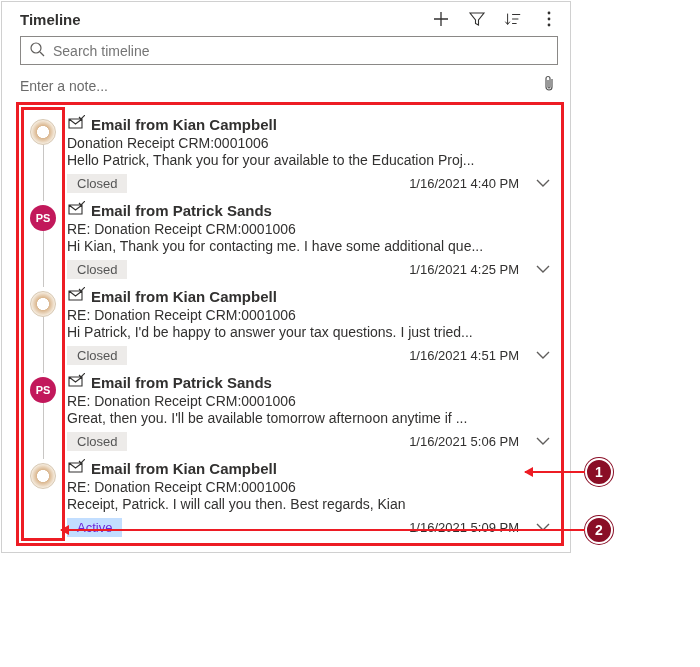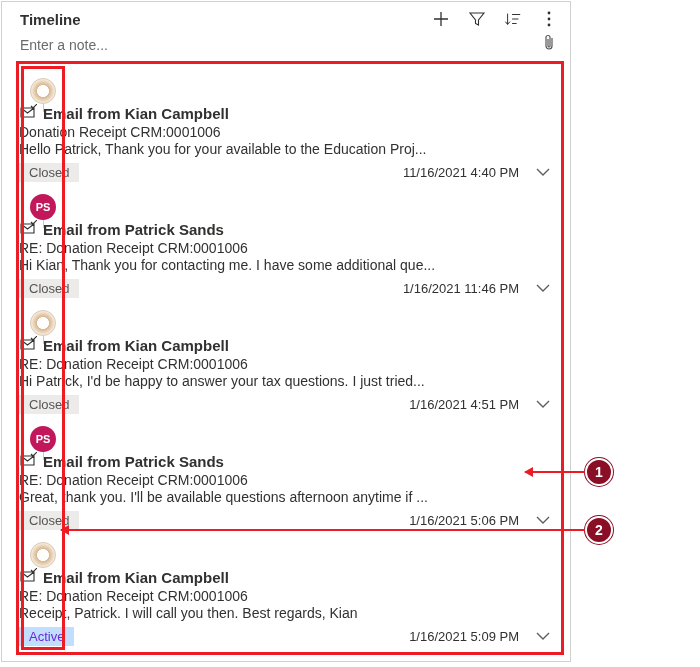--- a/index.html
+++ b/index.html
@@ -81,21 +81,20 @@
     bottom: 2px;
     width: 44px;
     border: 3px solid #ed1c24;
     pointer-events: none;
     z-index: 5;
   }
   .item {
     display: flex;
     padding: 6px 6px 2px 0;
     position: relative;
-    flex-direction: column;
   }
   .avatar-col {
     width: 48px;
     display: flex;
     justify-content: center;
     padding-top: 4px;
     position: relative;
     flex-shrink: 0;
   }
   .avatar {
@@ -233,20 +232,31 @@
       <span class="hicon">
         <svg width="6" height="18" viewBox="0 0 6 18">
             <circle cx="3" cy="3" r="1.4" fill="#323130"></circle>
             <circle cx="3" cy="9" r="1.4" fill="#323130"></circle>
             <circle cx="3" cy="15" r="1.4" fill="#323130"></circle>
           </svg>
       </span>
     </div>
   </div>
 
+  <div class="search-wrap">
+    <div class="search-box">
+      <span>
+        <svg width="16" height="16" viewBox="0 0 16 16">
+            <circle cx="7" cy="7" r="5" stroke="#605E5C" stroke-width="1.2" fill="none"></circle>
+            <path d="M11 11l4 4" stroke="#605E5C" stroke-width="1.2"></path>
+          </svg>
+      </span>
+      <input type="text" placeholder="Search timeline" style="">
+    </div>
+  </div>
 
   <div class="note-row">
     <div class="note-text">Enter a note...</div>
     <span class="attach-icon">
       <svg width="14" height="18" viewBox="0 0 14 18">
           <path d="M10 4v8a3 3 0 11-6 0V3.5a2 2 0 114 0V12a1 1 0 11-2 0V5" stroke="#555" stroke-width="1.2" fill="none"></path>
         </svg>
     </span>
   </div>
 
@@ -263,21 +273,21 @@
               <span class="email-icon"><svg width="18" height="16" viewBox="0 0 18 16">
                   <path d="M2 4h13v9H2z M2 4l6.5 5L15 4 M12 2l2 2l4-4" stroke="#323130" stroke-width="1.1" fill="none"></path>
                 </svg></span>
               <span class="item-title">Email from Kian Campbell</span>
             </div>
             <div class="subject">Donation Receipt CRM:0001006</div>
             <div class="preview">Hello Patrick,   Thank you for your available to the Education Proj...</div>
             <div class="footer-row">
               <span class="status">Closed</span>
               <span class="spacer"></span>
-              <span class="timestamp">11/16/2021 4:40 PM</span>
+              <span class="timestamp">1/16/2021 4:40 PM</span>
               <span class="chev"><svg width="16" height="12" viewBox="0 0 16 12">
                   <path d="M2 3l6 6 6-6" stroke="#605E5C" stroke-width="1.4" fill="none"></path>
                 </svg></span>
             </div>
           </div>
         </div>
         <div class="item">
           <div class="avatar-col">
             <div class="avatar ps">PS</div>
             <div class="vline down"></div>
@@ -287,21 +297,21 @@
               <span class="email-icon"><svg width="18" height="16" viewBox="0 0 18 16">
                   <path d="M2 4h13v9H2z M2 4l6.5 5L15 4 M12 2l2 2l4-4" stroke="#323130" stroke-width="1.1" fill="none"></path>
                 </svg></span>
               <span class="item-title">Email from Patrick Sands</span>
             </div>
             <div class="subject">RE: Donation Receipt CRM:0001006</div>
             <div class="preview">Hi Kian, Thank you for contacting me. I have some additional que...</div>
             <div class="footer-row">
               <span class="status">Closed</span>
               <span class="spacer"></span>
-              <span class="timestamp">1/16/2021 11:46 PM</span>
+              <span class="timestamp">1/16/2021 4:25 PM</span>
               <span class="chev"><svg width="16" height="12" viewBox="0 0 16 12">
                   <path d="M2 3l6 6 6-6" stroke="#605E5C" stroke-width="1.4" fill="none"></path>
                 </svg></span>
             </div>
           </div>
         </div>
         <div class="item">
           <div class="avatar-col">
             <div class="avatar kc"></div>
             <div class="vline down"></div>
@@ -331,21 +341,21 @@
             <div class="vline down"></div>
           </div>
           <div class="content">
             <div class="title-row">
               <span class="email-icon"><svg width="18" height="16" viewBox="0 0 18 16">
                   <path d="M2 4h13v9H2z M2 4l6.5 5L15 4 M12 2l2 2l4-4" stroke="#323130" stroke-width="1.1" fill="none"></path>
                 </svg></span>
               <span class="item-title">Email from Patrick Sands</span>
             </div>
             <div class="subject">RE: Donation Receipt CRM:0001006</div>
-            <div class="preview">Great, thank you. I'll be available questions afternoon anytime if ...</div>
+            <div class="preview">Great, then you. I'll be available tomorrow afternoon anytime if ...</div>
             <div class="footer-row">
               <span class="status">Closed</span>
               <span class="spacer"></span>
               <span class="timestamp">1/16/2021 5:06 PM</span>
               <span class="chev"><svg width="16" height="12" viewBox="0 0 16 12">
                   <path d="M2 3l6 6 6-6" stroke="#605E5C" stroke-width="1.4" fill="none"></path>
                 </svg></span>
             </div>
           </div>
         </div>

